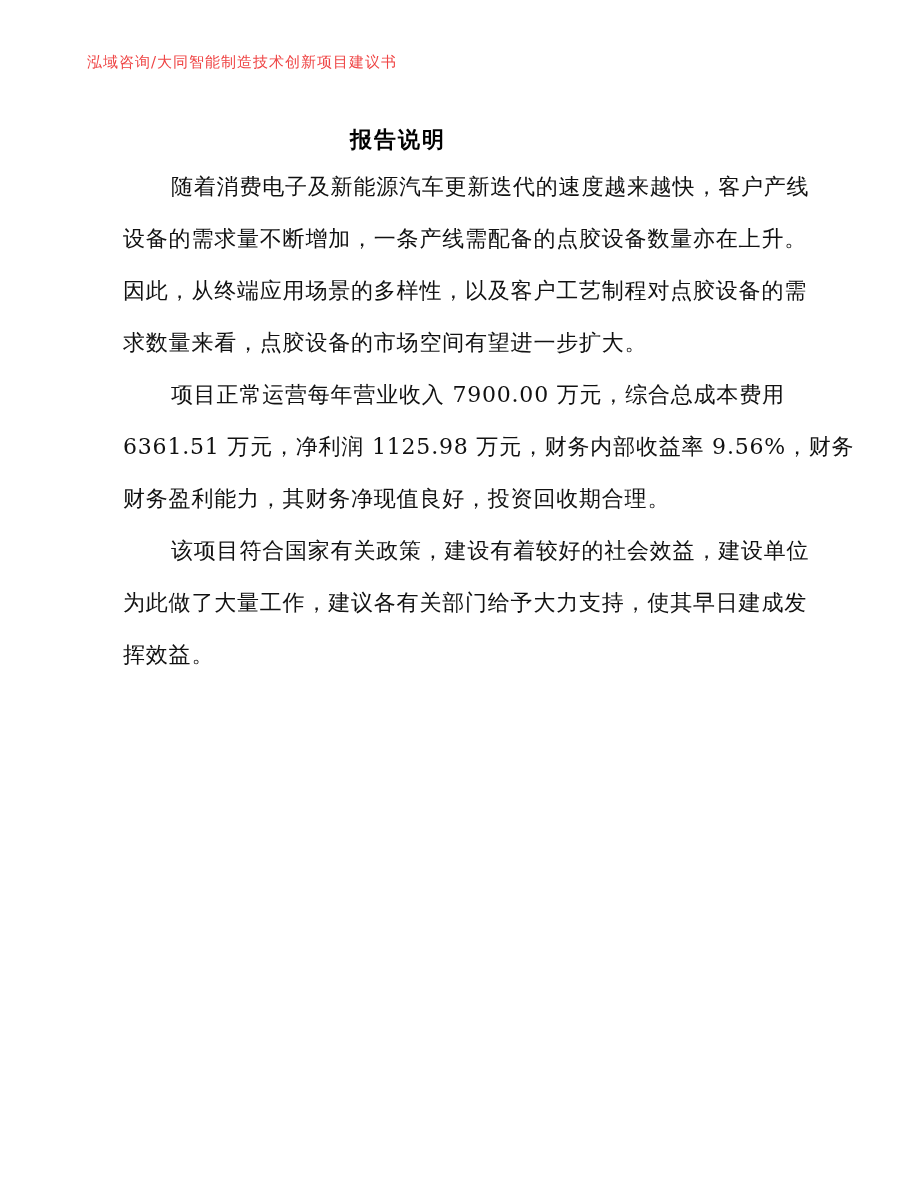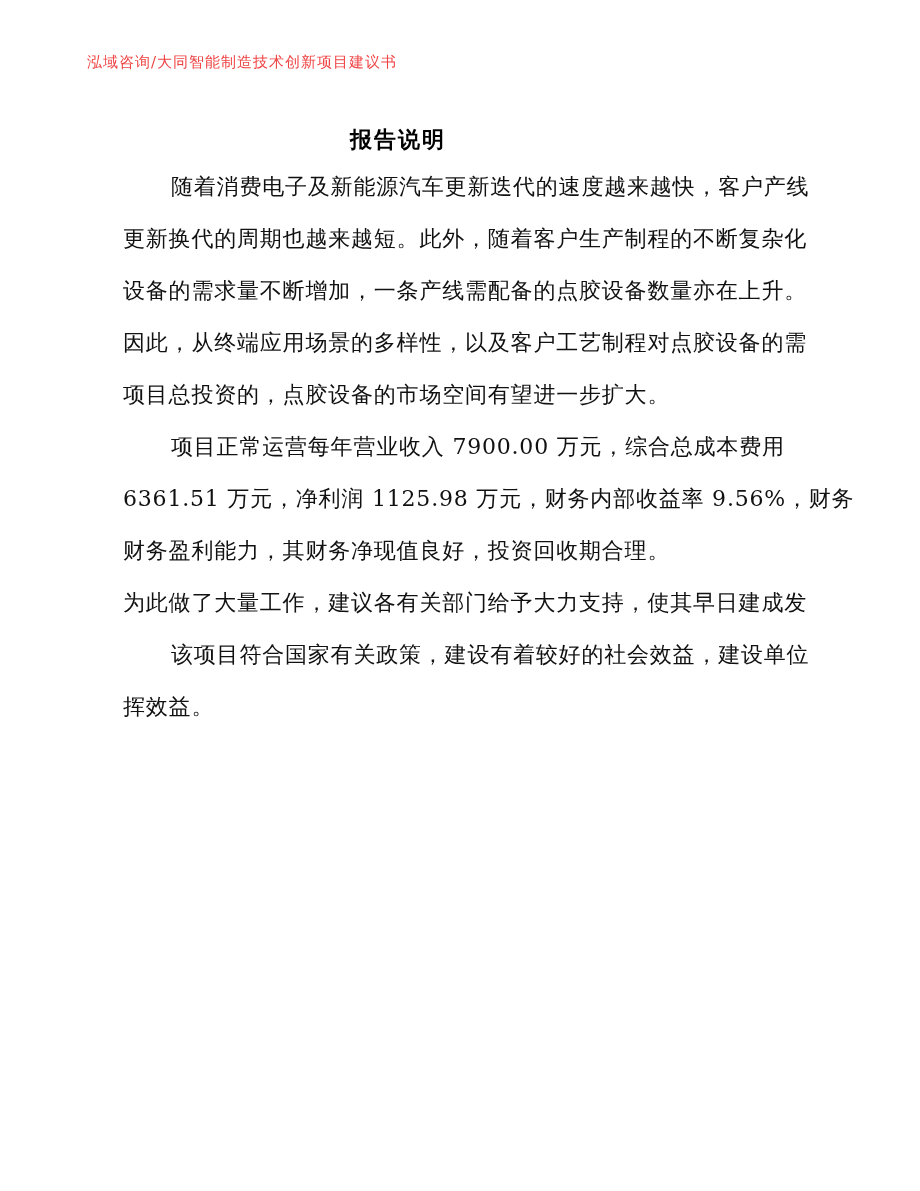--- a/index.html
+++ b/index.html
@@ -60,32 +60,31 @@
 <body>
 
 <div class="page-header">泓域咨询/大同智能制造技术创新项目建议书</div>
 
 <div class="doc-title">报告说明</div>
 
 <div class="body">
 
   <div>
     <div class="line indent">随着消费电子及新能源汽车更新迭代的速度越来越快，客户产线</div>
-    <div class="line">更新换代的周期也越来越短。此外，随着客户生产制程的不断复杂化</div>
     <div class="line">设备的需求量不断增加，一条产线需配备的点胶设备数量亦在上升。</div>
     <div class="line">因此，从终端应用场景的多样性，以及客户工艺制程对点胶设备的需</div>
-    <div class="line">项目总投资的，点胶设备的市场空间有望进一步扩大。</div>
+    <div class="line">求数量来看，点胶设备的市场空间有望进一步扩大。</div>
   </div>
 
 
   <div>
     <div class="line indent">项目正常运营每年营业收入 7900.00 万元，综合总成本费用</div>
     <div class="line">6361.51 万元，净利润 1125.98 万元，财务内部收益率 9.56%，财务</div>
     <div class="line">财务盈利能力，其财务净现值良好，投资回收期合理。</div>
   </div>
 
   <div>
+    <div class="line indent">该项目符合国家有关政策，建设有着较好的社会效益，建设单位</div>
     <div class="line">为此做了大量工作，建议各有关部门给予大力支持，使其早日建成发</div>
-    <div class="line indent">该项目符合国家有关政策，建设有着较好的社会效益，建设单位</div>
     <div class="line">挥效益。</div>
   </div>
 
 </div>
 
 </body></html>

